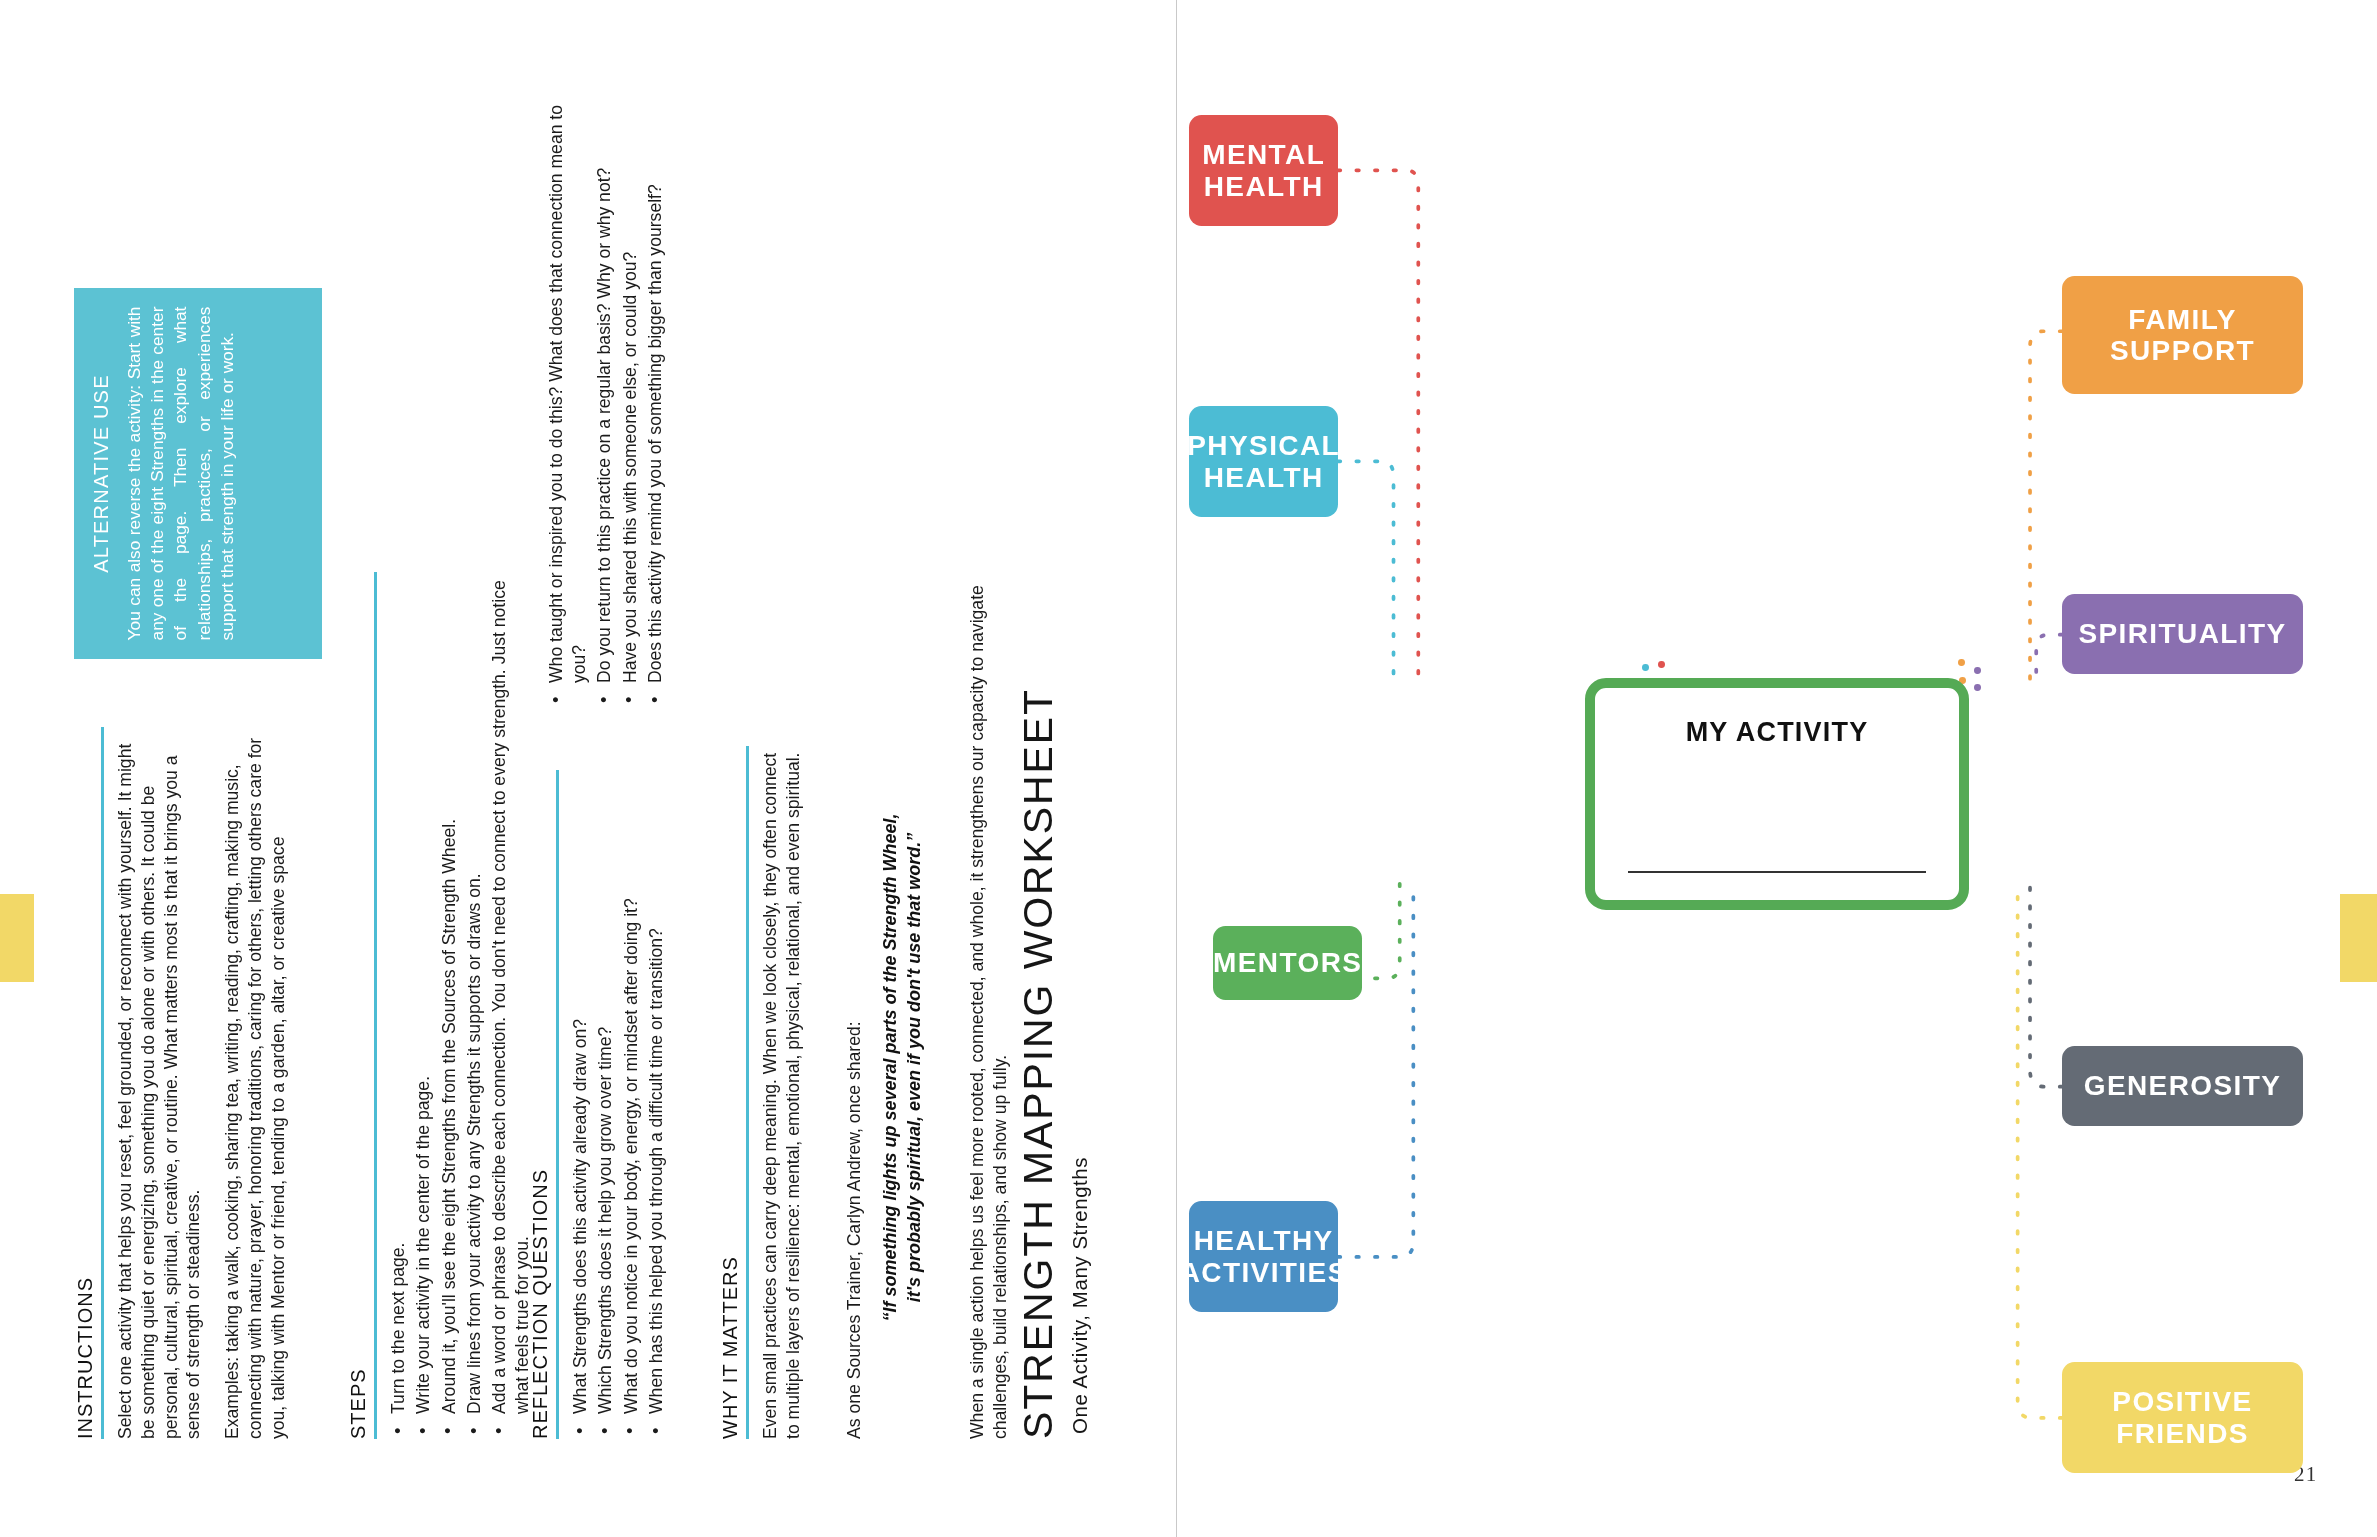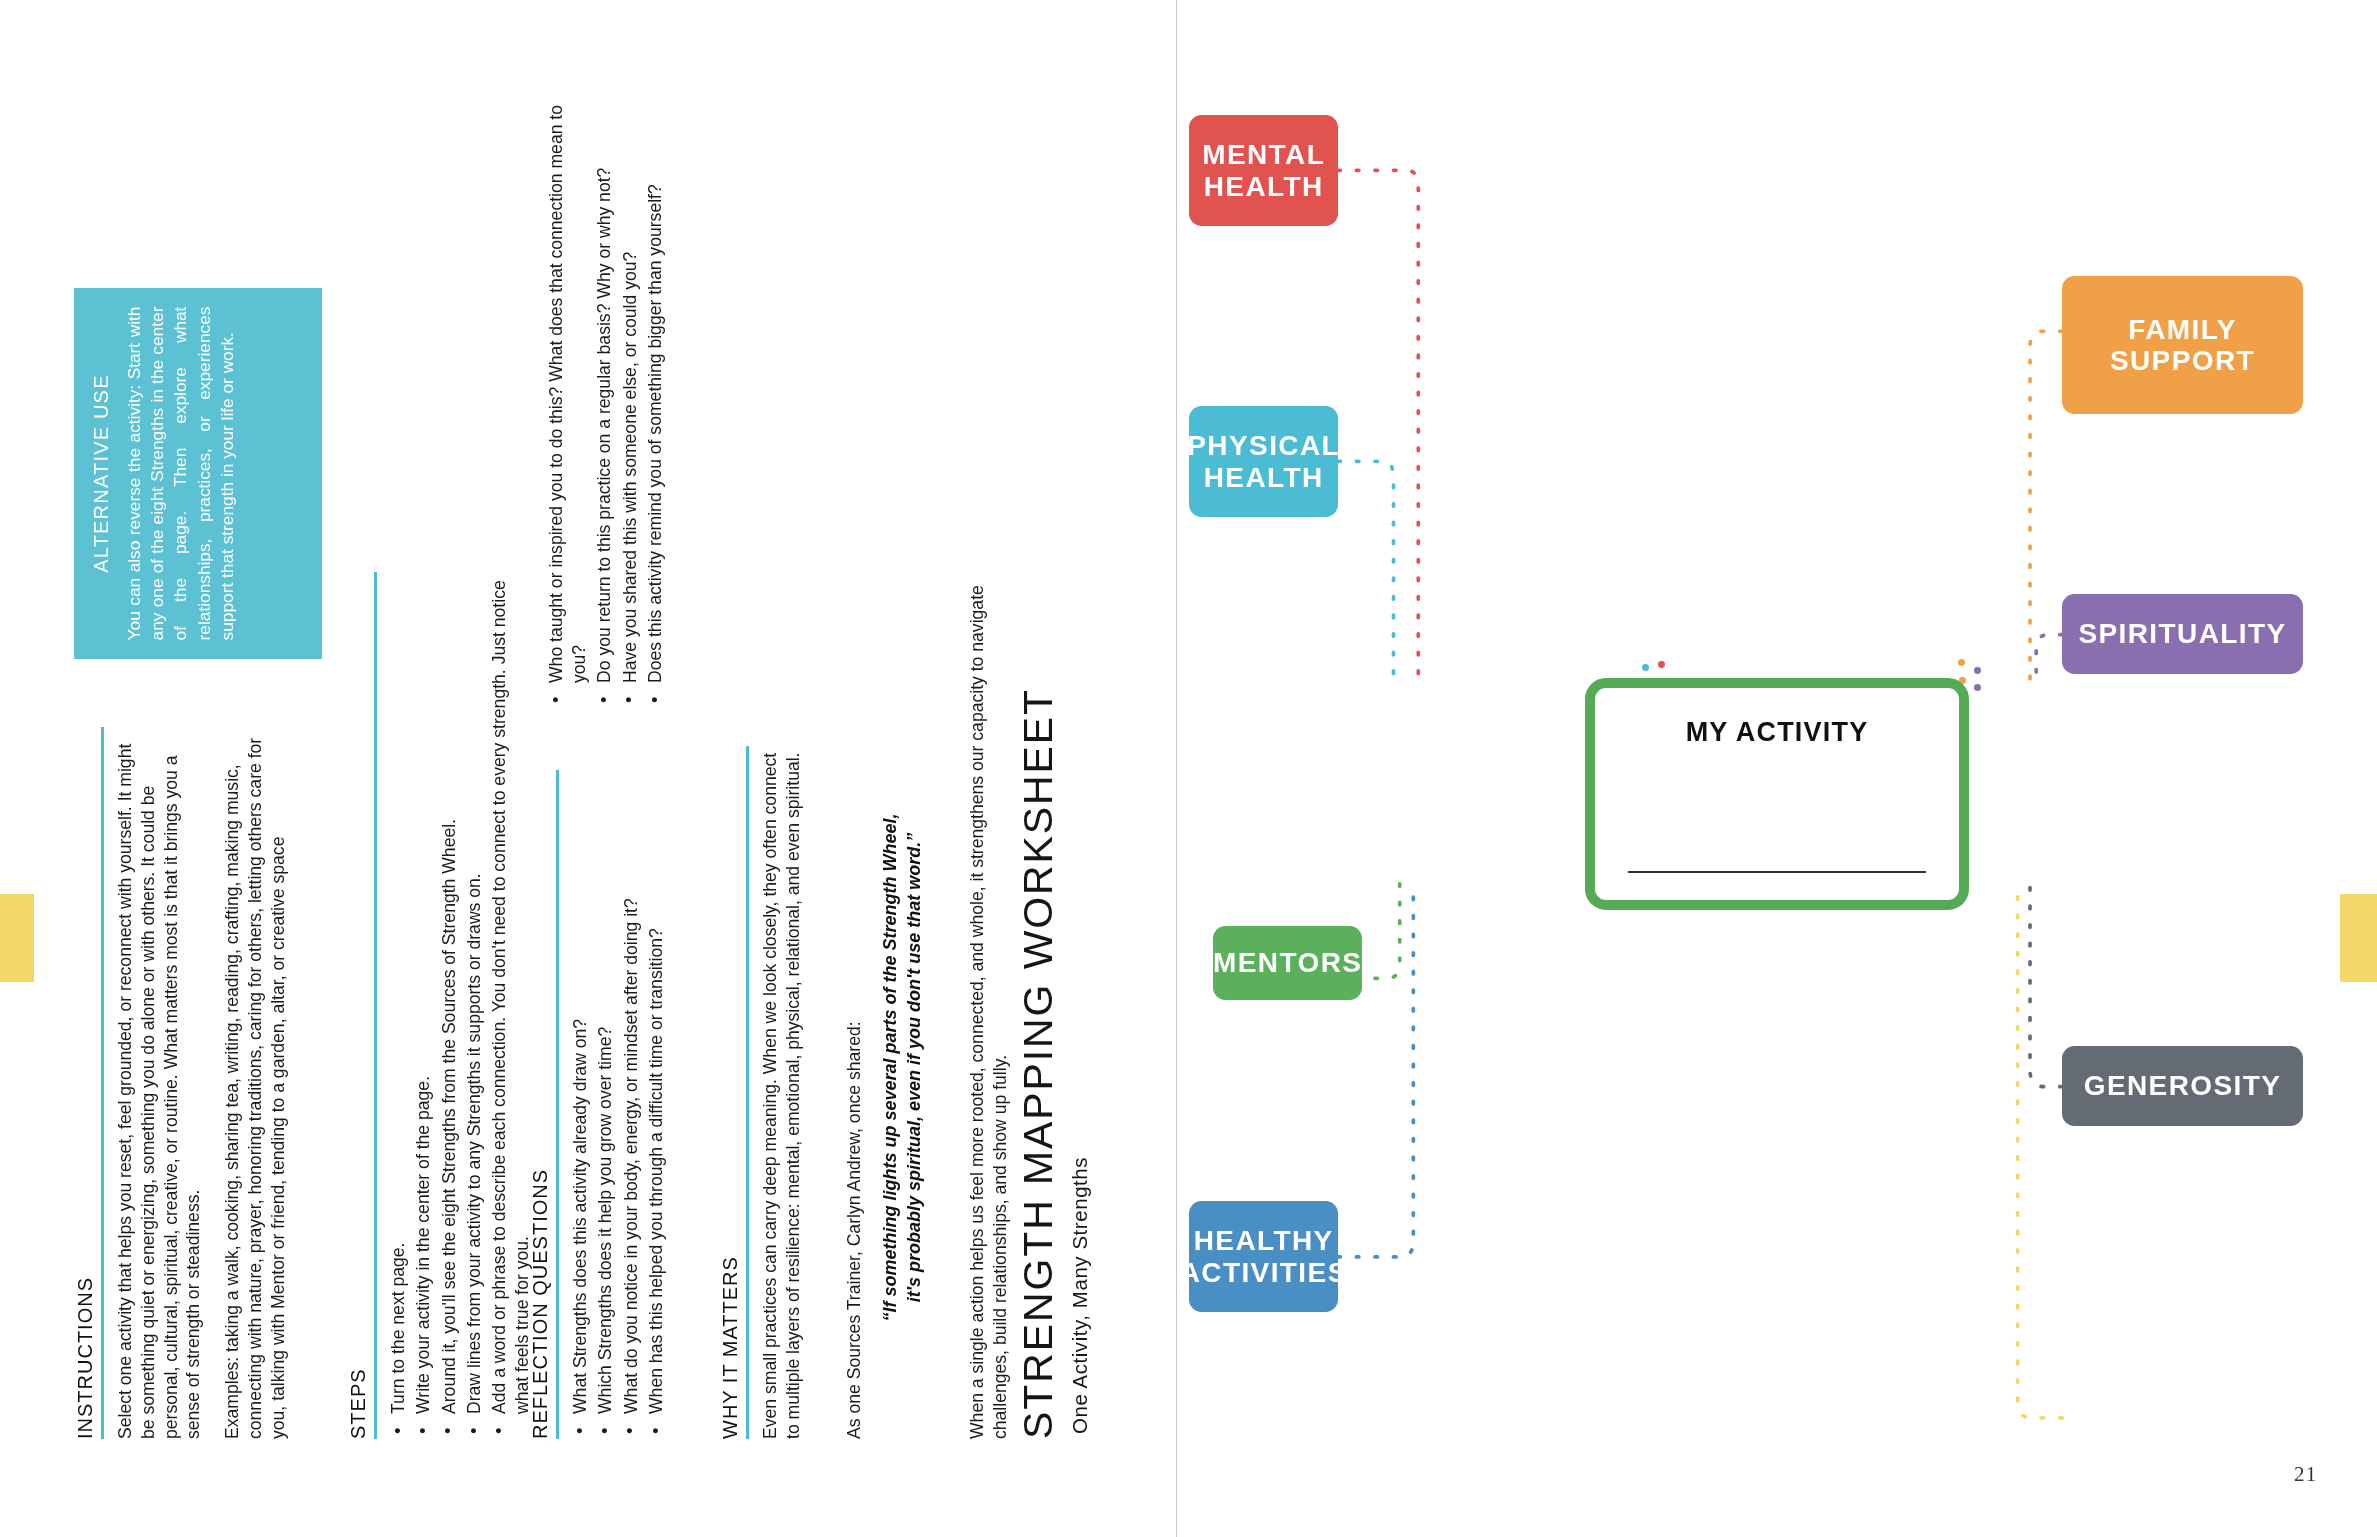--- a/index.html
+++ b/index.html
@@ -199,32 +199,35 @@
     </div>
 
     <div class="node" style="left:6.2px;top:926px;width:149px;height:74px;background:#5bb05b;margin-left:24px;">
       <span>MENTORS</span>
     </div>
 
     <div class="node" style="left:6.2px;top:1201px;width:149px;height:111px;background:#4a8fc4;">
       <span>HEALTHY<br>ACTIVITIES</span>
     </div>
 
-    <div class="node" style="left:879px;top:276px;width:241px;height:138px;background:#f0a046;">
+    <div class="node" style="left:879px;top:276px;width:241px;height:118px;background:#f0a046;">
       <span>FAMILY<br>SUPPORT</span>
     </div>
 
     <div class="node" style="left:879px;top:1046px;width:241px;height:80px;background:#646b75;">
       <span>GENEROSITY</span>
     </div>
 
     <div class="node" style="left:879px;top:594px;width:241px;height:80px;background:#8a6fb0;">
       <span>SPIRITUALITY</span>
     </div>
 
+    <div class="node" style="left:879px;top:1362px;width:241px;height:111px;background:#f2d867;">
+      <span>POSITIVE<br>FRIENDS</span>
+    </div>
 
     <div id="center-node" style="left:402px;top:678px;width:384px;height:232px;padding-left:48px;">
       <div id="center-label">MY ACTIVITY</div>
       <div id="center-line"></div>
     </div>
 
   </div>
 </div>
 
 

